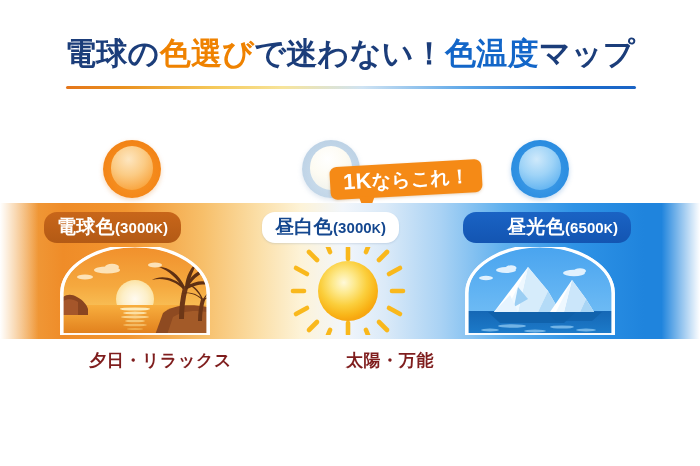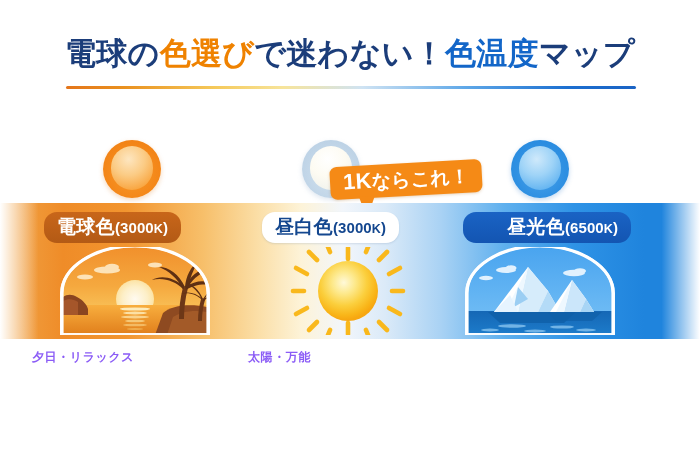--- a/index.html
+++ b/index.html
@@ -219,28 +219,28 @@
   }
   #scene-sunset  { left: 55px; }
   #scene-sun     { left: 268px; }
   #scene-ice     { left: 460px; }
 
   
   .caption {
     position: absolute;
     top: 349px;
     width: 200px;
-    text-align: left;
-    color: #8b5cf6;
-    font-size: 12px;
+    text-align: right;
+    color: #7f1d1d;
+    font-size: 17px;
     font-weight: bold;
     letter-spacing: 0.6px;
   }
   #caption-warm    { left: 32px; }
-  #caption-neutral { left: 248px; }
+  #caption-neutral { left: 234px; }
   #caption-cool    { left: 441px; }
 </style>
 </head>
 <body>
 
 <div id="stage">
 
   <div id="title-block">
     <div id="title-line"><span class="t-navy">電球の</span><span class="t-orange">色選び</span><span class="t-navy">で迷わない！</span><span class="t-blue">色温度</span><span class="t-navy2">マップ</span></div>
   </div>

